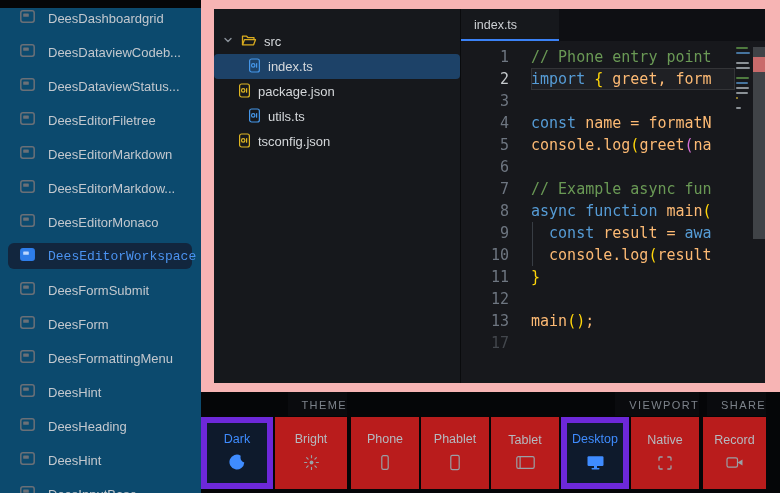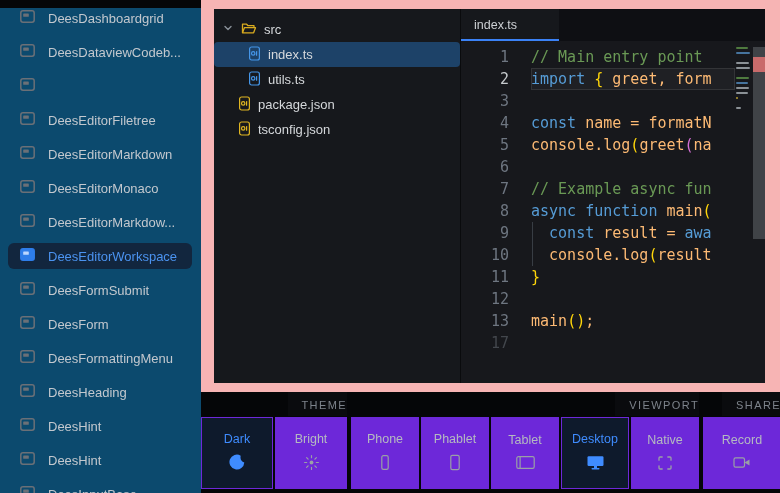--- a/index.html
+++ b/index.html
@@ -10,33 +10,33 @@
   
   .sidebar { position:absolute; left:0; top:8px; width:201px; height:493px;
              background:#0c4a6e; overflow:hidden; }
   .s-list { margin-top:-7px; }
   .s-item { position:relative; height:34px; display:flex; align-items:center;
             gap:13px; padding-left:20px; cursor:pointer; }
   .s-item.sel::before { content:""; position:absolute; left:8px; right:9px;
             top:4px; bottom:4px; background:#12263e; border-radius:6px; }
   .s-item > * { position:relative; z-index:1; }
   .s-label { font-size:13px; color:#c3c8ce; white-space:nowrap; }
-  .s-item.sel .s-label { color:#4b93f0; }
+  .s-item.sel .s-label { color:#4b93f0;font-family:Liberation Mono, monospace; }
   .win-outer { fill:none; stroke:#6b7077; stroke-width:1.5; }
   .win-inner { fill:#6b7077; }
   .s-item.sel .win-outer { fill:#2e7de9; stroke:#2e7de9; }
   .s-item.sel .win-inner { fill:#bcd7ff; }
 
   
   .demo { position:absolute; left:201px; top:0; width:579px; height:392px;
           background:#f7b4b4; padding:9px 15px 9px 13px; }
   .workspace { width:100%; height:100%; display:flex; background:#141619; overflow:hidden; }
 
   
-  .filetree { width:246px; flex:none; background:#16181c; padding-top:8px; overflow:hidden; }
+  .filetree { width:246px; flex:none; background:#16181c; padding-top:20px; overflow:hidden; }
   .t-row { height:25px; display:flex; align-items:center; gap:7px; font-size:13px;
            color:#d5d8db; border-radius:4px; cursor:pointer; white-space:nowrap; }
   .t-row.lvl0 { padding-left:8px; }
   .t-row.lvl0f { padding-left:24px; }
   .t-row.lvl1 { padding-left:34px; }
   .t-row.sel { background:#1d4268; }
   .chev { stroke:#8a9099; fill:none; stroke-width:1.4; stroke-linecap:round; stroke-linejoin:round; }
   .ic-folder { stroke:#d9ab1f; fill:none; stroke-width:1.3; stroke-linejoin:round; }
   .ic-file.ts { stroke:#4596e8; } .ic-file.json { stroke:#e0b622; }
   .ic-file { fill:none; stroke-width:1.2; stroke-linejoin:round; stroke-linecap:round; }
@@ -72,27 +72,27 @@
   .vthumb { position:absolute; left:0; right:0; top:6px; height:192px; background:#404347; }
   .vmarker { position:absolute; left:0; right:0; top:16px; height:15px; background:#c96b6b; }
 
   
   .toolbar { position:absolute; left:201px; top:392px; width:579px; height:101px;
              display:flex; gap:4px; background:#050608; }
   .t-section { display:flex; flex-direction:column;align-items:flex-end; }
   .t-head { height:24px; background:#0a0b0e; font-size:11px; letter-spacing:1.4px;
             color:#7d838b; padding:7px 0 0 14px; }
   .t-btns { display:flex; gap:2px; border-top:1px solid #050608; }
-  .t-btn { height:72px; background:#6d28d9; display:flex; flex-direction:column;
+  .t-btn { height:72px; background:#b91c1c; display:flex; flex-direction:column;
            align-items:center; justify-content:center; gap:8px; font-size:12.5px;
            color:#b5bac0; cursor:pointer; }
   .t-btn svg { color:#9aa0a6; }
-  .t-btn.sel { background:#0e1a2c; border:1px solid #6d28d9; color:#3f8cff; }
+  .t-btn.sel { background:#0e1a2c; border:6px solid #6d28d9; color:#3f8cff; }
   .t-btn.sel svg { color:#3f8cff; }
-  .sec-theme .t-btn { width:72px; } .sec-viewport .t-btn { width:68px; } .sec-share .t-btn { width:78px; }
+  .sec-theme .t-btn { width:72px; } .sec-viewport .t-btn { width:68px; } .sec-share .t-btn { width:63px; }
 </style>
 </head>
 <body>
 
 <div class="app">
 
   <aside class="sidebar">
     <div class="s-list">
         <div class="s-item">
           <span class="s-icon"><svg width="15" height="13" viewBox="0 0 15 13">
@@ -106,49 +106,50 @@
               <rect class="win-outer" x="0.8" y="0.8" width="13.4" height="11.4" rx="2.2"></rect>
               <rect class="win-inner" x="3.2" y="3.4" width="5.6" height="3.4" rx="0.6"></rect>
             </svg></span>
           <span class="s-label">DeesDataviewCodeb...</span>
         </div>
         <div class="s-item">
           <span class="s-icon"><svg width="15" height="13" viewBox="0 0 15 13">
               <rect class="win-outer" x="0.8" y="0.8" width="13.4" height="11.4" rx="2.2"></rect>
               <rect class="win-inner" x="3.2" y="3.4" width="5.6" height="3.4" rx="0.6"></rect>
             </svg></span>
+          <span class="s-label">DeesDataviewStatus...</span>
         </div>
         <div class="s-item">
           <span class="s-icon"><svg width="15" height="13" viewBox="0 0 15 13">
               <rect class="win-outer" x="0.8" y="0.8" width="13.4" height="11.4" rx="2.2"></rect>
               <rect class="win-inner" x="3.2" y="3.4" width="5.6" height="3.4" rx="0.6"></rect>
             </svg></span>
           <span class="s-label">DeesEditorFiletree</span>
         </div>
         <div class="s-item">
           <span class="s-icon"><svg width="15" height="13" viewBox="0 0 15 13">
               <rect class="win-outer" x="0.8" y="0.8" width="13.4" height="11.4" rx="2.2"></rect>
               <rect class="win-inner" x="3.2" y="3.4" width="5.6" height="3.4" rx="0.6"></rect>
             </svg></span>
           <span class="s-label">DeesEditorMarkdown</span>
         </div>
         <div class="s-item">
           <span class="s-icon"><svg width="15" height="13" viewBox="0 0 15 13">
               <rect class="win-outer" x="0.8" y="0.8" width="13.4" height="11.4" rx="2.2"></rect>
               <rect class="win-inner" x="3.2" y="3.4" width="5.6" height="3.4" rx="0.6"></rect>
             </svg></span>
+          <span class="s-label">DeesEditorMarkdow...</span>
+        </div>
+        <div class="s-item">
+          <span class="s-icon"><svg width="15" height="13" viewBox="0 0 15 13">
+              <rect class="win-outer" x="0.8" y="0.8" width="13.4" height="11.4" rx="2.2"></rect>
+              <rect class="win-inner" x="3.2" y="3.4" width="5.6" height="3.4" rx="0.6"></rect>
+            </svg></span>
           <span class="s-label">DeesEditorMonaco</span>
         </div>
-        <div class="s-item">
-          <span class="s-icon"><svg width="15" height="13" viewBox="0 0 15 13">
-              <rect class="win-outer" x="0.8" y="0.8" width="13.4" height="11.4" rx="2.2"></rect>
-              <rect class="win-inner" x="3.2" y="3.4" width="5.6" height="3.4" rx="0.6"></rect>
-            </svg></span>
-          <span class="s-label">DeesEditorMarkdow...</span>
-        </div>
         <div class="s-item sel">
           <span class="s-icon"><svg width="15" height="13" viewBox="0 0 15 13">
               <rect class="win-outer" x="0.8" y="0.8" width="13.4" height="11.4" rx="2.2"></rect>
               <rect class="win-inner" x="3.2" y="3.4" width="5.6" height="3.4" rx="0.6"></rect>
             </svg></span>
           <span class="s-label">DeesEditorWorkspace</span>
         </div>
         <div class="s-item">
           <span class="s-icon"><svg width="15" height="13" viewBox="0 0 15 13">
               <rect class="win-outer" x="0.8" y="0.8" width="13.4" height="11.4" rx="2.2"></rect>
@@ -168,28 +169,28 @@
               <rect class="win-outer" x="0.8" y="0.8" width="13.4" height="11.4" rx="2.2"></rect>
               <rect class="win-inner" x="3.2" y="3.4" width="5.6" height="3.4" rx="0.6"></rect>
             </svg></span>
           <span class="s-label">DeesFormattingMenu</span>
         </div>
         <div class="s-item">
           <span class="s-icon"><svg width="15" height="13" viewBox="0 0 15 13">
               <rect class="win-outer" x="0.8" y="0.8" width="13.4" height="11.4" rx="2.2"></rect>
               <rect class="win-inner" x="3.2" y="3.4" width="5.6" height="3.4" rx="0.6"></rect>
             </svg></span>
+          <span class="s-label">DeesHint</span>
+        </div>
+        <div class="s-item">
+          <span class="s-icon"><svg width="15" height="13" viewBox="0 0 15 13">
+              <rect class="win-outer" x="0.8" y="0.8" width="13.4" height="11.4" rx="2.2"></rect>
+              <rect class="win-inner" x="3.2" y="3.4" width="5.6" height="3.4" rx="0.6"></rect>
+            </svg></span>
           <span class="s-label">DeesHeading</span>
-        </div>
-        <div class="s-item">
-          <span class="s-icon"><svg width="15" height="13" viewBox="0 0 15 13">
-              <rect class="win-outer" x="0.8" y="0.8" width="13.4" height="11.4" rx="2.2"></rect>
-              <rect class="win-inner" x="3.2" y="3.4" width="5.6" height="3.4" rx="0.6"></rect>
-            </svg></span>
-          <span class="s-label">DeesHint</span>
         </div>
         <div class="s-item">
           <span class="s-icon"><svg width="15" height="13" viewBox="0 0 15 13">
               <rect class="win-outer" x="0.8" y="0.8" width="13.4" height="11.4" rx="2.2"></rect>
               <rect class="win-inner" x="3.2" y="3.4" width="5.6" height="3.4" rx="0.6"></rect>
             </svg></span>
           <span class="s-label">DeesHint</span>
         </div>
         <div class="s-item">
           <span class="s-icon"><svg width="15" height="13" viewBox="0 0 15 13">
@@ -215,56 +216,56 @@
             <span class="t-label">src</span>
           </div>
           <div class="t-row lvl1 sel">
             <span><svg class="ic-file ts" width="13" height="15" viewBox="0 0 13 15">
                 <rect x="1.6" y="1" width="9.8" height="13" rx="2"></rect>
                 <circle cx="5.2" cy="7.4" r="1.7"></circle>
                 <path d="M8.6 5.6v3.6"></path>
               </svg></span>
             <span class="t-label">index.ts</span>
           </div>
+          <div class="t-row lvl0f">
+            <span><svg class="ic-file json" width="13" height="15" viewBox="0 0 13 15">
+                <rect x="1.6" y="1" width="9.8" height="13" rx="2"></rect>
+                <circle cx="5.2" cy="7.4" r="1.7"></circle>
+                <path d="M8.6 5.6v3.6"></path>
+              </svg></span>
+            <span class="t-label">package.json</span>
+          </div>
           <div class="t-row lvl1">
             <span><svg class="ic-file ts" width="13" height="15" viewBox="0 0 13 15">
                 <rect x="1.6" y="1" width="9.8" height="13" rx="2"></rect>
                 <circle cx="5.2" cy="7.4" r="1.7"></circle>
                 <path d="M8.6 5.6v3.6"></path>
               </svg></span>
             <span class="t-label">utils.ts</span>
           </div>
           <div class="t-row lvl0f">
             <span><svg class="ic-file json" width="13" height="15" viewBox="0 0 13 15">
                 <rect x="1.6" y="1" width="9.8" height="13" rx="2"></rect>
                 <circle cx="5.2" cy="7.4" r="1.7"></circle>
                 <path d="M8.6 5.6v3.6"></path>
               </svg></span>
-            <span class="t-label">package.json</span>
-          </div>
-          <div class="t-row lvl0f">
-            <span><svg class="ic-file json" width="13" height="15" viewBox="0 0 13 15">
-                <rect x="1.6" y="1" width="9.8" height="13" rx="2"></rect>
-                <circle cx="5.2" cy="7.4" r="1.7"></circle>
-                <path d="M8.6 5.6v3.6"></path>
-              </svg></span>
             <span class="t-label">tsconfig.json</span>
           </div>
         </div>
       <div class="editor">
         <div class="tabbar">
           <div class="tab">
             <span>index.ts</span>
           </div>
         </div>
         <div class="ed-body">
           <div class="code">
               <div class="line">
                 <span class="gutter">1</span>
-                <span class="ltext"><span class="tk-comment">// Main entry point</span></span>
+                <span class="ltext"><span class="tk-comment">// Phone entry point</span></span>
               </div>
               <div class="line current">
                 <span class="gutter">2</span>
                 <span class="ltext"><span class="tk-keyword">import</span><span class="tk-plain"> </span><span class="tk-b1">{</span><span class="tk-plain"> greet, form</span></span>
               </div>
               <div class="line">
                 <span class="gutter">3</span>
                 <span class="ltext"></span>
               </div>
               <div class="line">

